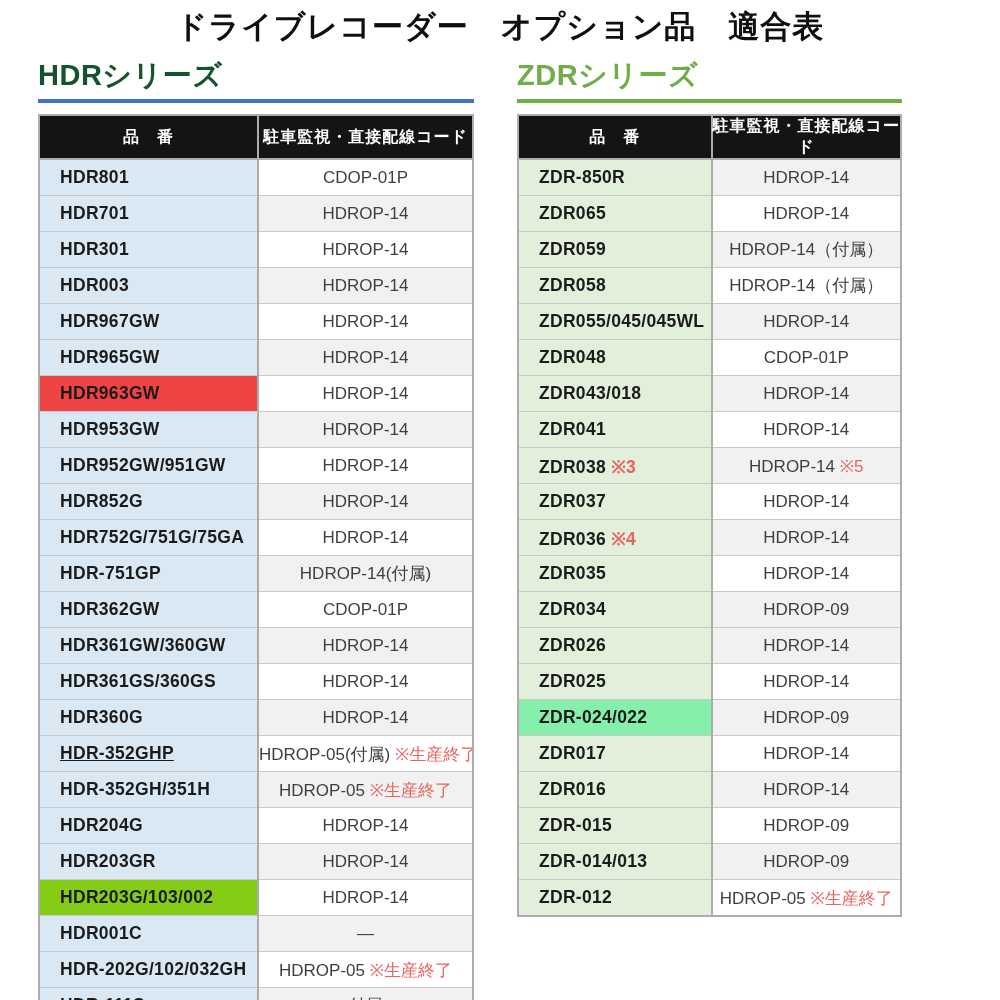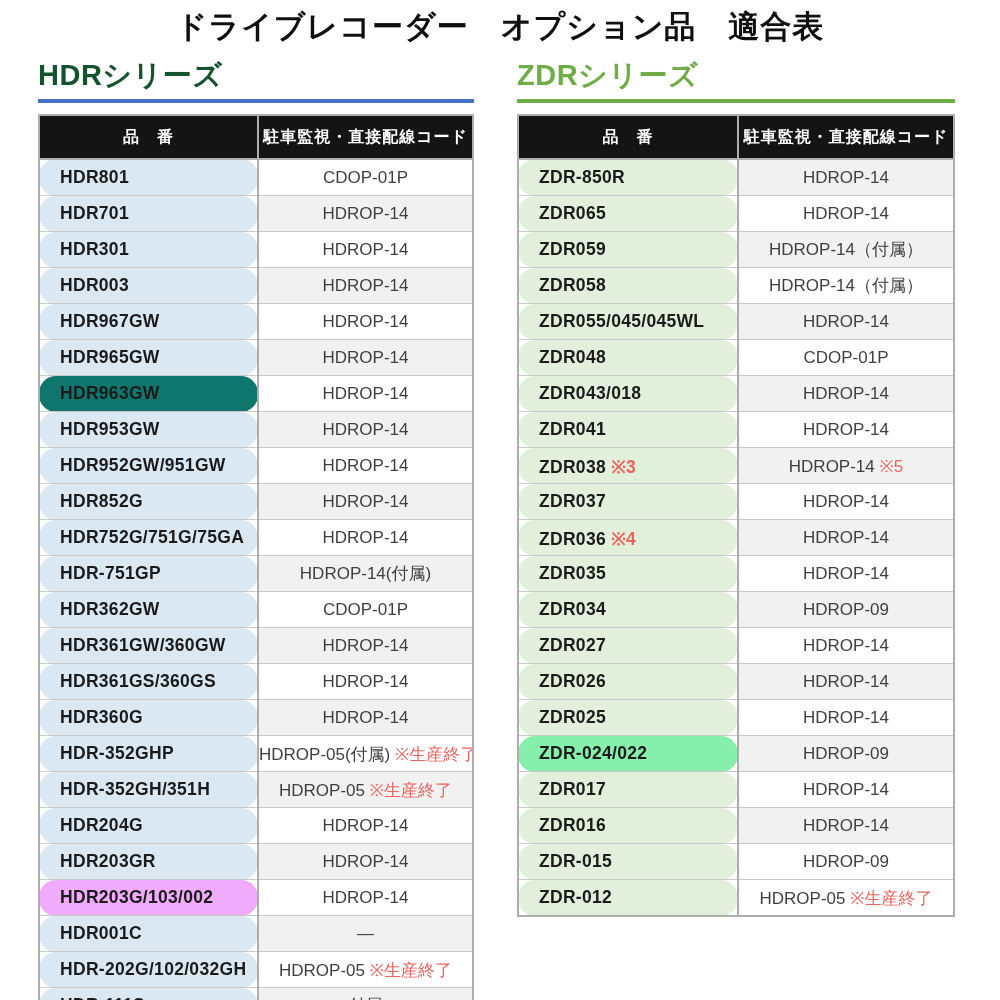--- a/index.html
+++ b/index.html
@@ -9,21 +9,21 @@
     font-family:"Liberation Sans", sans-serif;
     -webkit-font-smoothing:antialiased;
   }
   .page-title {
     position:absolute; top:6px; left:0; width:1000px;
     text-align:center; font-size:31px; font-weight:bold; color:#0f0f0f;
     letter-spacing:1px;
   }
   .section { position:absolute; top:57px; }
   #section-0 { left:38px;  width:436px; }
-  #section-1 { left:517px; width:438px; }
+  #section-1 { left:517px; width:385px; }
   .section-heading {
     font-size:29px; font-weight:bold; line-height:36px; letter-spacing:0.5px;
   }
   .section-underline { height:4px; margin-top:6px; width:100%; }
   table {
     border-collapse:collapse; width:100%; margin-top:11px;
     table-layout:fixed; border:2px solid #adadad;
   }
   th {
     background:#141414; color:#ffffff; font-size:16px; font-weight:bold;
@@ -32,21 +32,20 @@
   }
   td {
     height:35px; font-size:17px; padding:0;
     border-top:1px solid #c9c9c9; border-bottom:1px solid #c9c9c9;
     border-left:2px solid #adadad; border-right:2px solid #adadad;
     white-space:nowrap; overflow:hidden;
   }
   td.part {
     font-weight:bold; padding-left:20px; color:#1b1b1b; letter-spacing:0.3px;
     font-size:17.5px;
-    border-radius:17px;
   }
   td.value { text-align:center; color:#3f3f3f; }
   .note { font-weight:normal; }
 </style>
 </head>
 <body>
 
 <div class="page-title">ドライブレコーダー　オプション品　適合表</div>
 
 <div id="section-0" class="section">
@@ -78,21 +77,21 @@
         </tr>
         <tr>
           <td class="part" style="background: rgb(217, 232, 243);">HDR967GW</td>
           <td class="value" style="background: rgb(255, 255, 255);">HDROP-14</td>
         </tr>
         <tr>
           <td class="part" style="background: rgb(217, 232, 243);">HDR965GW</td>
           <td class="value" style="background: rgb(241, 241, 241);">HDROP-14</td>
         </tr>
         <tr>
-          <td class="part" style="background: #0f766e;">HDR963GW</td>
+          <td class="part" style="background: #ef4444;">HDR963GW</td>
           <td class="value" style="background: rgb(255, 255, 255);">HDROP-14</td>
         </tr>
         <tr>
           <td class="part" style="background: rgb(217, 232, 243);">HDR953GW</td>
           <td class="value" style="background: rgb(241, 241, 241);">HDROP-14</td>
         </tr>
         <tr>
           <td class="part" style="background: rgb(217, 232, 243);">HDR952GW/951GW</td>
           <td class="value" style="background: rgb(255, 255, 255);">HDROP-14</td>
         </tr>
@@ -118,37 +117,37 @@
         </tr>
         <tr>
           <td class="part" style="background: rgb(217, 232, 243);">HDR361GS/360GS</td>
           <td class="value" style="background: rgb(255, 255, 255);">HDROP-14</td>
         </tr>
         <tr>
           <td class="part" style="background: rgb(217, 232, 243);">HDR360G</td>
           <td class="value" style="background: rgb(241, 241, 241);">HDROP-14</td>
         </tr>
         <tr>
-          <td class="part" style="background: rgb(217, 232, 243);">HDR-352GHP</td>
+          <td class="part" style="background: rgb(217, 232, 243); text-decoration: underline;">HDR-352GHP</td>
           <td class="value" style="background: rgb(255, 255, 255); margin-left: 24px;">HDROP-05(付属)<span class="note" style="color: rgb(232, 101, 95);"> ※生産終了</span></td>
         </tr>
         <tr>
           <td class="part" style="background: rgb(217, 232, 243);">HDR-352GH/351H</td>
           <td class="value" style="background: rgb(241, 241, 241);">HDROP-05<span class="note" style="color: rgb(232, 101, 95);"> ※生産終了</span></td>
         </tr>
         <tr>
           <td class="part" style="background: rgb(217, 232, 243);">HDR204G</td>
           <td class="value" style="background: rgb(255, 255, 255);">HDROP-14</td>
         </tr>
         <tr>
           <td class="part" style="background: rgb(217, 232, 243);">HDR203GR</td>
           <td class="value" style="background: rgb(241, 241, 241);">HDROP-14</td>
         </tr>
         <tr>
-          <td class="part" style="background: #f0abfc; margin-top: 16px;">HDR203G/103/002</td>
+          <td class="part" style="background: #84cc16; margin-top: 16px;">HDR203G/103/002</td>
           <td class="value" style="background: rgb(255, 255, 255);">HDROP-14</td>
         </tr>
         <tr>
           <td class="part" style="background: rgb(217, 232, 243);">HDR001C</td>
           <td class="value" style="background: rgb(241, 241, 241);">—</td>
         </tr>
         <tr>
           <td class="part" style="background: rgb(217, 232, 243);">HDR-202G/102/032GH</td>
           <td class="value" style="background: rgb(255, 255, 255);">HDROP-05<span class="note" style="color: rgb(232, 101, 95);"> ※生産終了</span></td>
         </tr>
@@ -217,24 +216,20 @@
         </tr>
         <tr>
           <td class="part" style="background: rgb(226, 239, 219);">ZDR035</td>
           <td class="value" style="background: rgb(255, 255, 255);">HDROP-14</td>
         </tr>
         <tr>
           <td class="part" style="background: rgb(226, 239, 219);">ZDR034</td>
           <td class="value" style="background: rgb(241, 241, 241);">HDROP-09</td>
         </tr>
         <tr>
-          <td class="part" style="background: rgb(226, 239, 219);">ZDR027</td>
-          <td class="value" style="background: rgb(255, 255, 255);">HDROP-14</td>
-        </tr>
-        <tr>
           <td class="part" style="background: rgb(226, 239, 219);">ZDR026</td>
           <td class="value" style="background: rgb(241, 241, 241);">HDROP-14</td>
         </tr>
         <tr>
           <td class="part" style="background: rgb(226, 239, 219);">ZDR025</td>
           <td class="value" style="background: rgb(255, 255, 255);">HDROP-14</td>
         </tr>
         <tr>
           <td class="part" style="background: #86efac;">ZDR-024/022</td>
           <td class="value" style="background: rgb(241, 241, 241);">HDROP-09</td>
@@ -243,20 +238,24 @@
           <td class="part" style="background: rgb(226, 239, 219);">ZDR017</td>
           <td class="value" style="background: rgb(255, 255, 255);">HDROP-14</td>
         </tr>
         <tr>
           <td class="part" style="background: rgb(226, 239, 219);">ZDR016</td>
           <td class="value" style="background: rgb(241, 241, 241);">HDROP-14</td>
         </tr>
         <tr>
           <td class="part" style="background: rgb(226, 239, 219);">ZDR-015</td>
           <td class="value" style="background: rgb(255, 255, 255);">HDROP-09</td>
+        </tr>
+        <tr>
+          <td class="part" style="background: rgb(226, 239, 219);">ZDR-014/013</td>
+          <td class="value" style="background: rgb(241, 241, 241);">HDROP-09</td>
         </tr>
         <tr>
           <td class="part" style="background: rgb(226, 239, 219);">ZDR-012</td>
           <td class="value" style="background: rgb(255, 255, 255);">HDROP-05<span class="note" style="color: rgb(232, 101, 95);"> ※生産終了</span></td>
         </tr>
       </tbody>
   </table>
 </div>
 
 </body></html>

